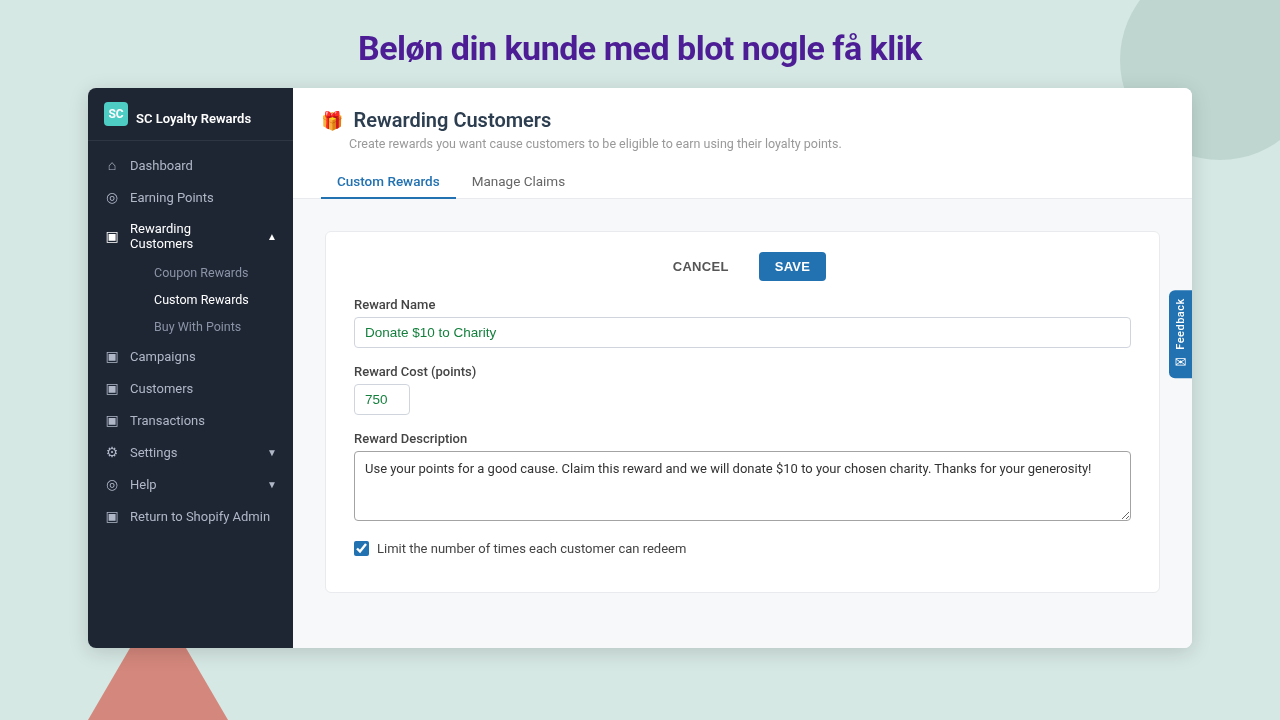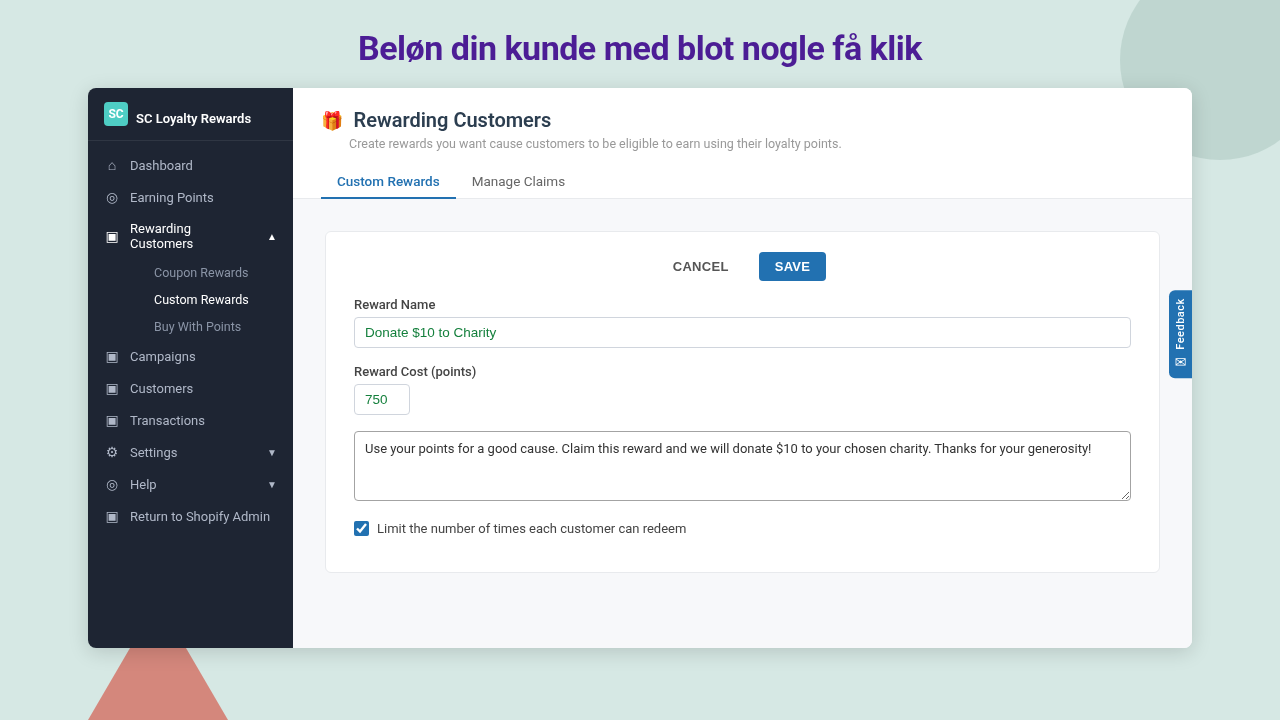--- a/index.html
+++ b/index.html
@@ -411,20 +411,21 @@
           <label class="form-label">Reward Name</label>
           <input type="text" class="form-input" value="Donate $10 to Charity" style="">
         </div>
 
         <div class="form-row">
           <label class="form-label">Reward Cost (points)</label>
           <input type="text" class="form-input form-input-small" value="750" style="">
         </div>
 
         <div class="form-row">
+          <label class="form-label">Reward Description</label>
           <textarea class="form-textarea" style="">Use your points for a good cause. Claim this reward and we will donate $10 to your chosen charity. Thanks for your generosity!</textarea>
         </div>
 
 
         <div class="form-row">
           <div class="form-checkbox-row">
             <input type="checkbox" class="form-checkbox" checked="" style="">
             <label class="form-checkbox-label">Limit the number of times each customer can redeem</label>
           </div>
 

